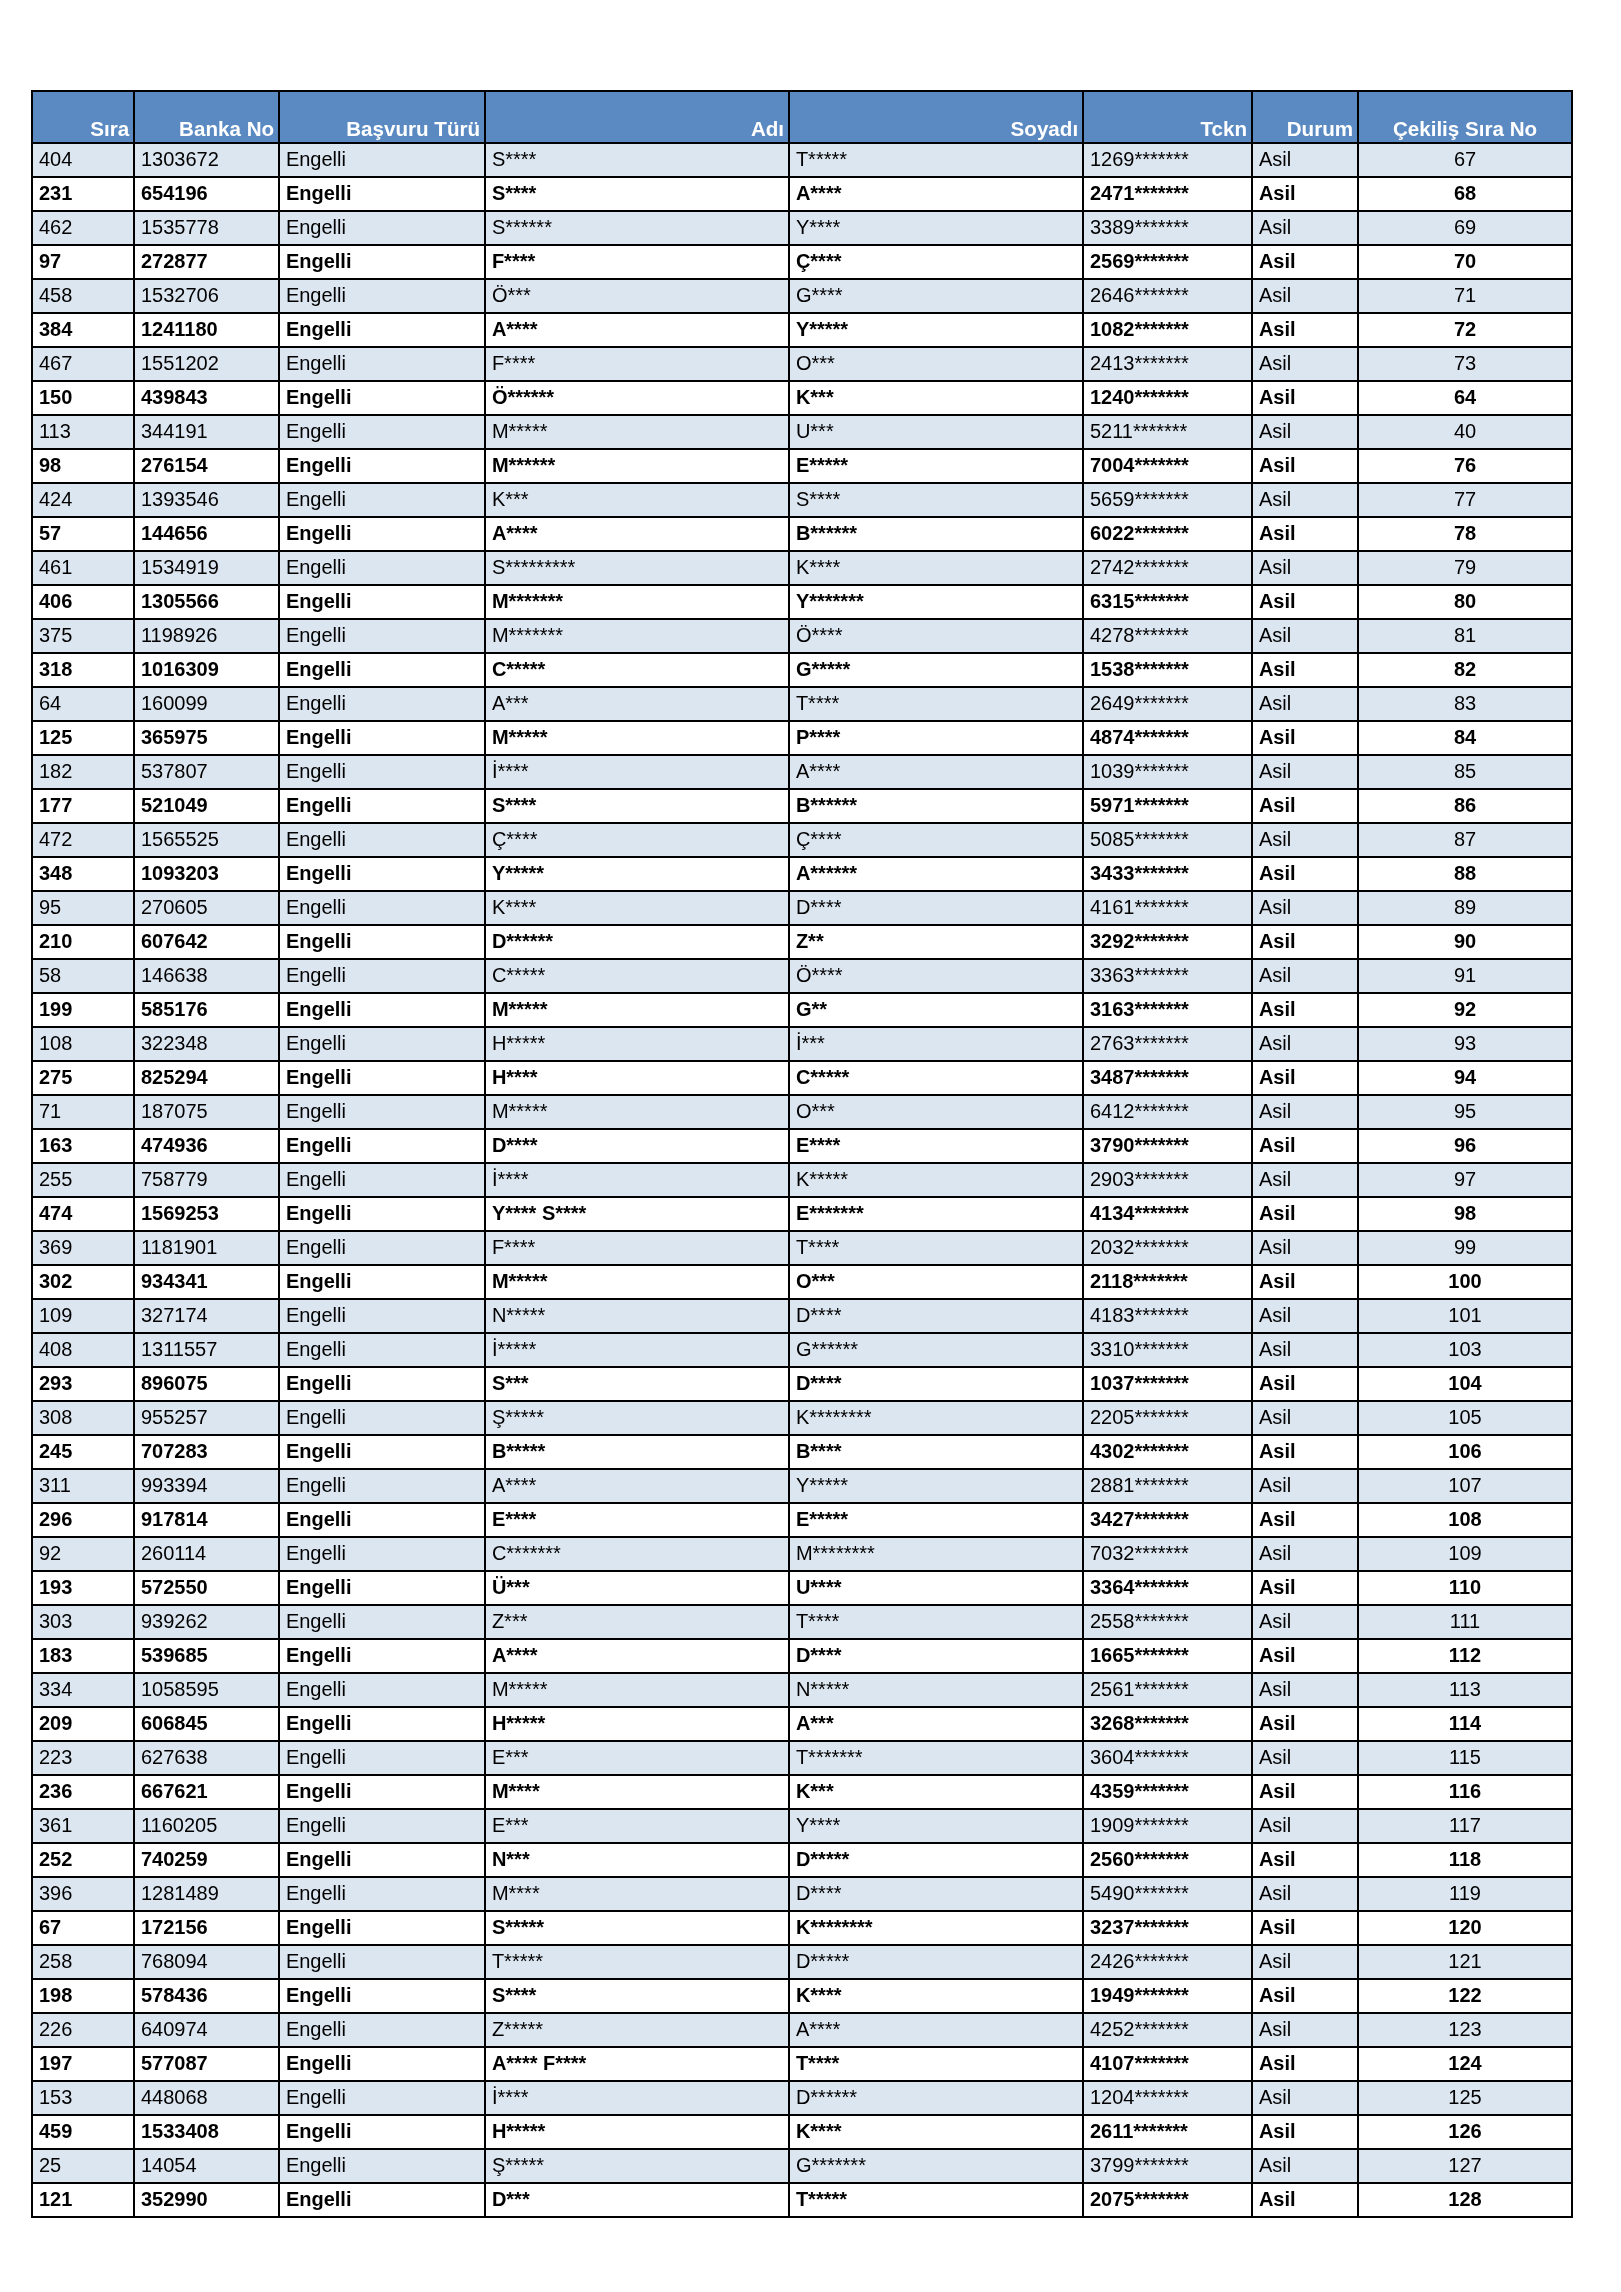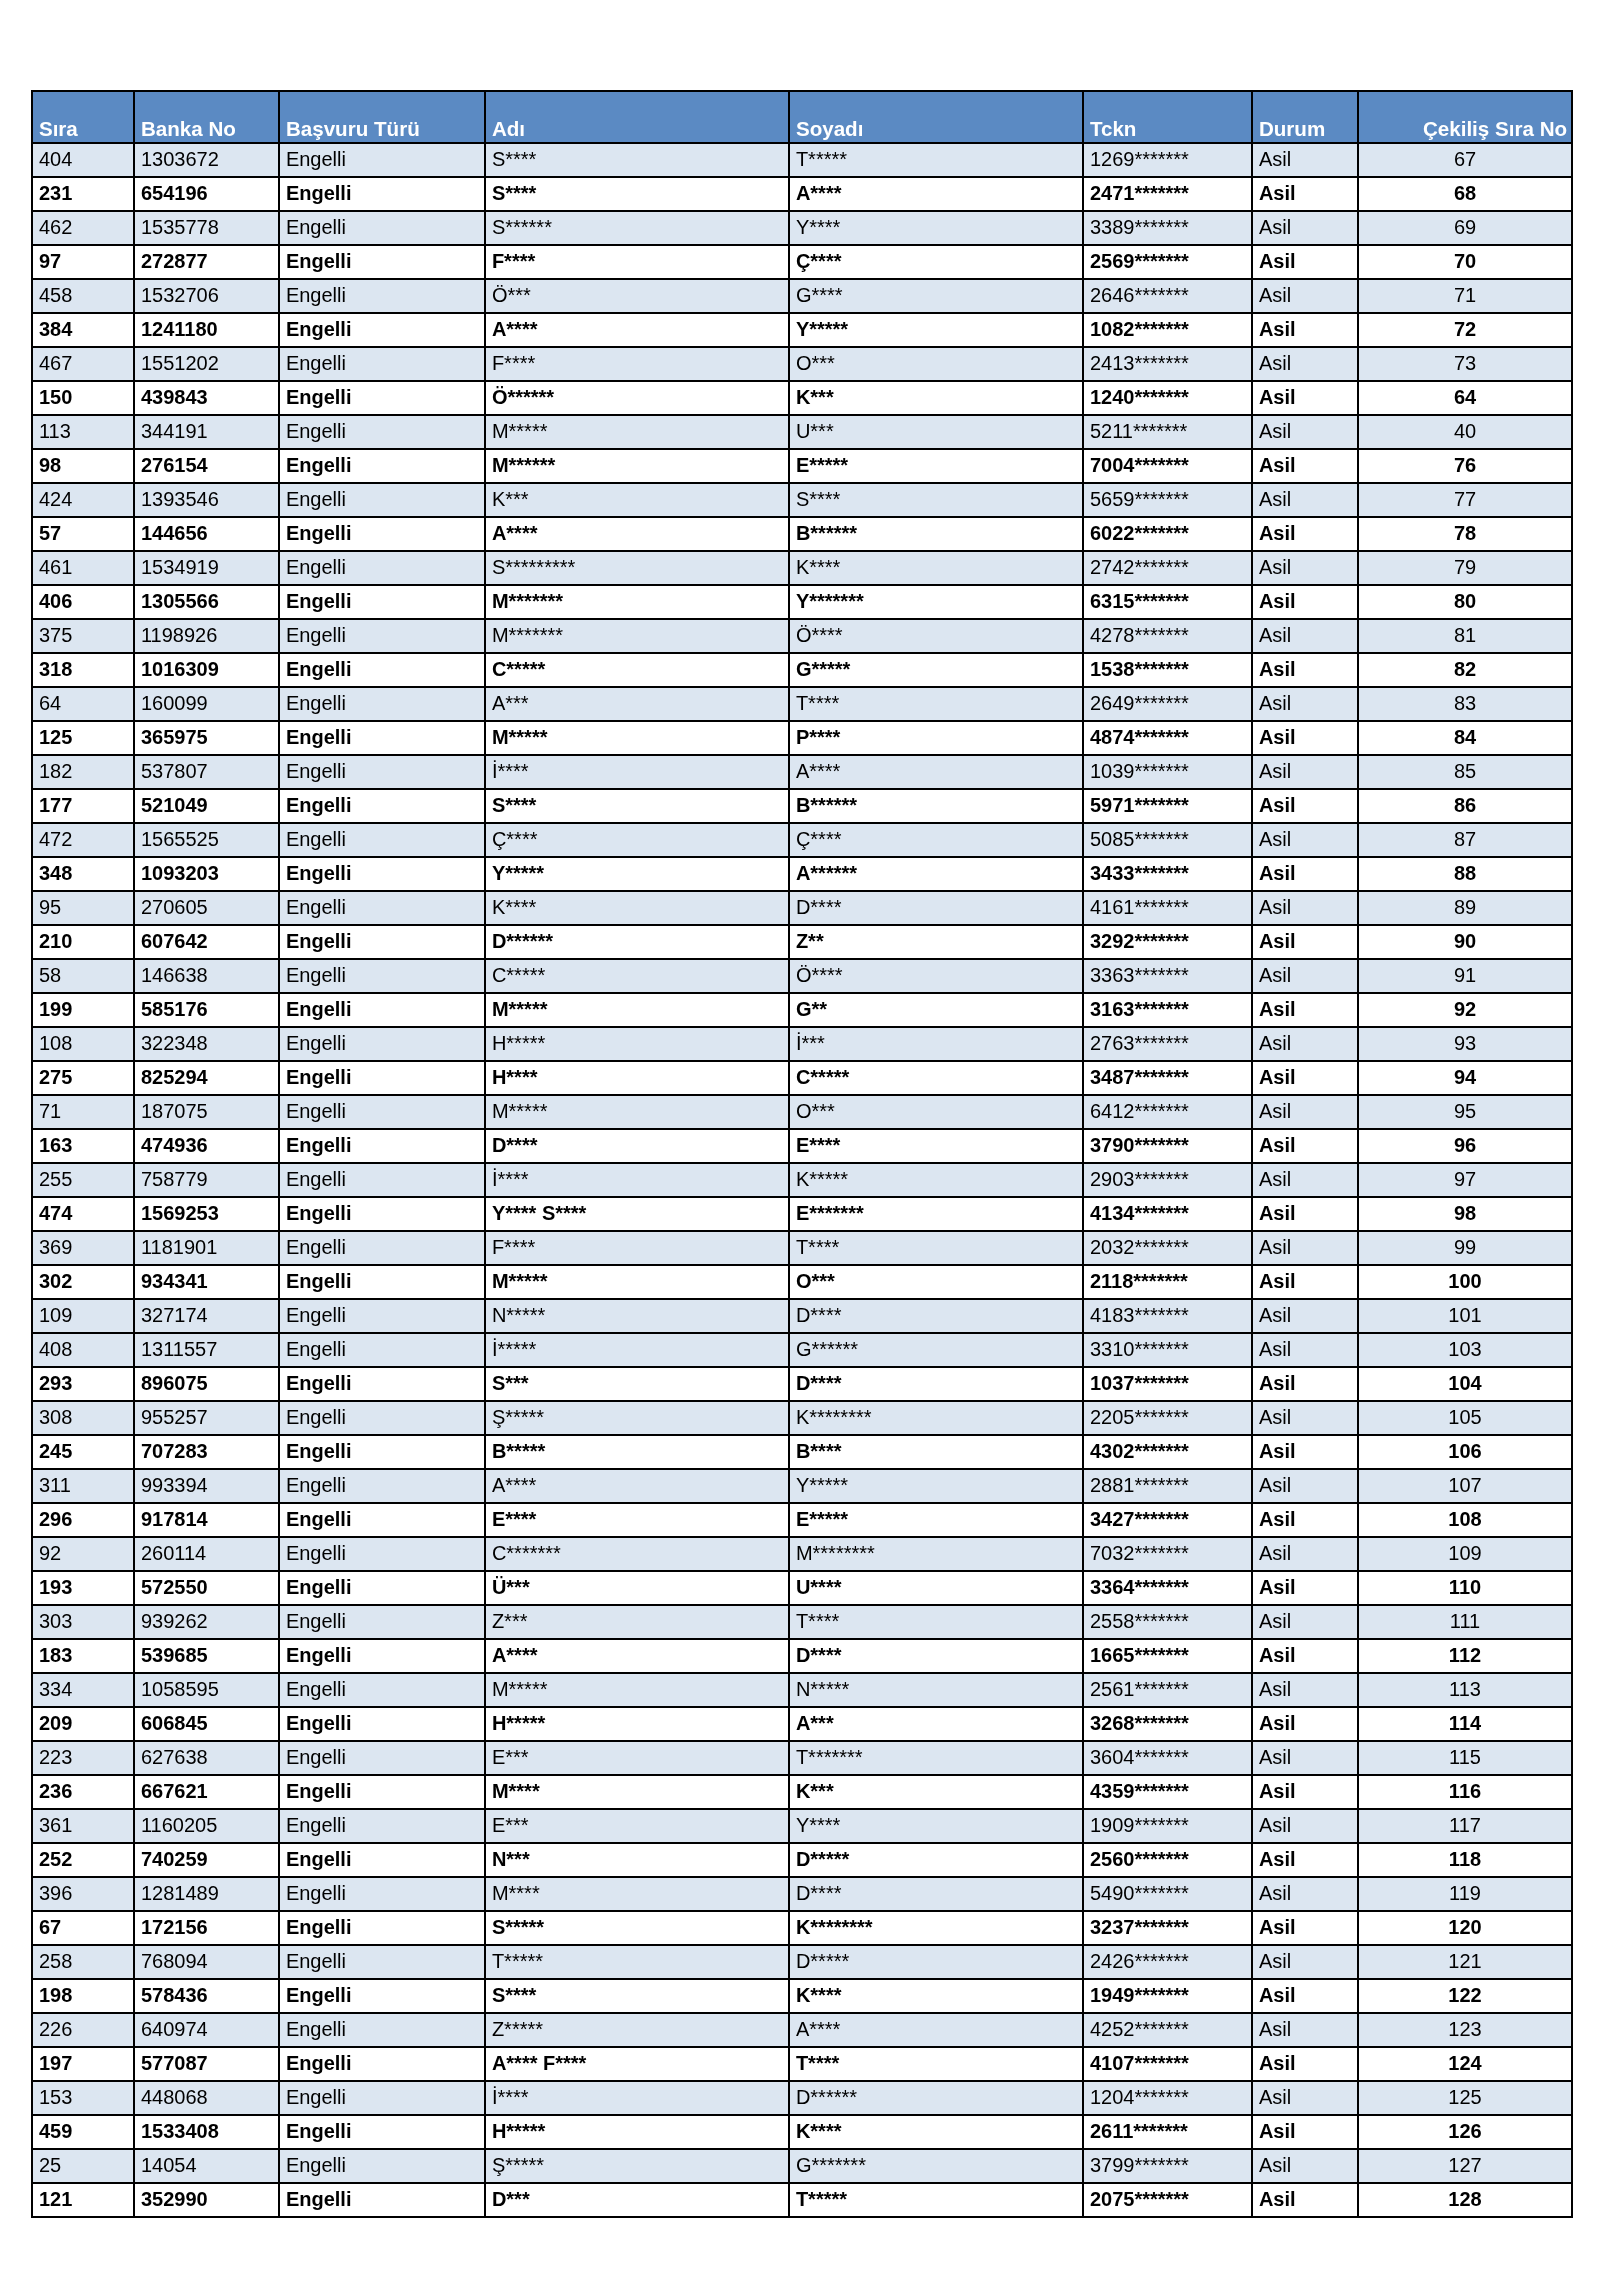--- a/index.html
+++ b/index.html
@@ -34,30 +34,30 @@
   table.roster col.c-soyadi      { width: 294px; }
   table.roster col.c-tckn        { width: 169px; }
   table.roster col.c-durum       { width: 106px; }
   table.roster col.c-cekilis     { width: 214px; }
 
   thead th {
     background: #5b8ac3;
     color: #ffffff;
     font-weight: bold;
     font-size: 20.6px;
-    text-align: left;
+    text-align: right;
     padding: 25.5px 3.9px 2.9px 5.9px;
     border-right: 2px solid #000000;
     border-bottom: 2.9px solid #000000;
     border-top: 2.9px solid #000000;
     white-space: nowrap;
     vertical-align: bottom;
     line-height: 1.05;
   }
-  thead th.center { text-align: right; padding-left: 3.9px; }
+  thead th.center { text-align: center; padding-left: 3.9px; }
   thead th:last-child { border-right: none; }
 
   tbody td {
     font-size: 20px;
     color: #000000;
     padding: 1px 3.9px 2px 5.9px;
     border-right: 2px solid #000000;
     border-bottom: 2px solid #000000;
     white-space: nowrap;
     overflow: hidden;

